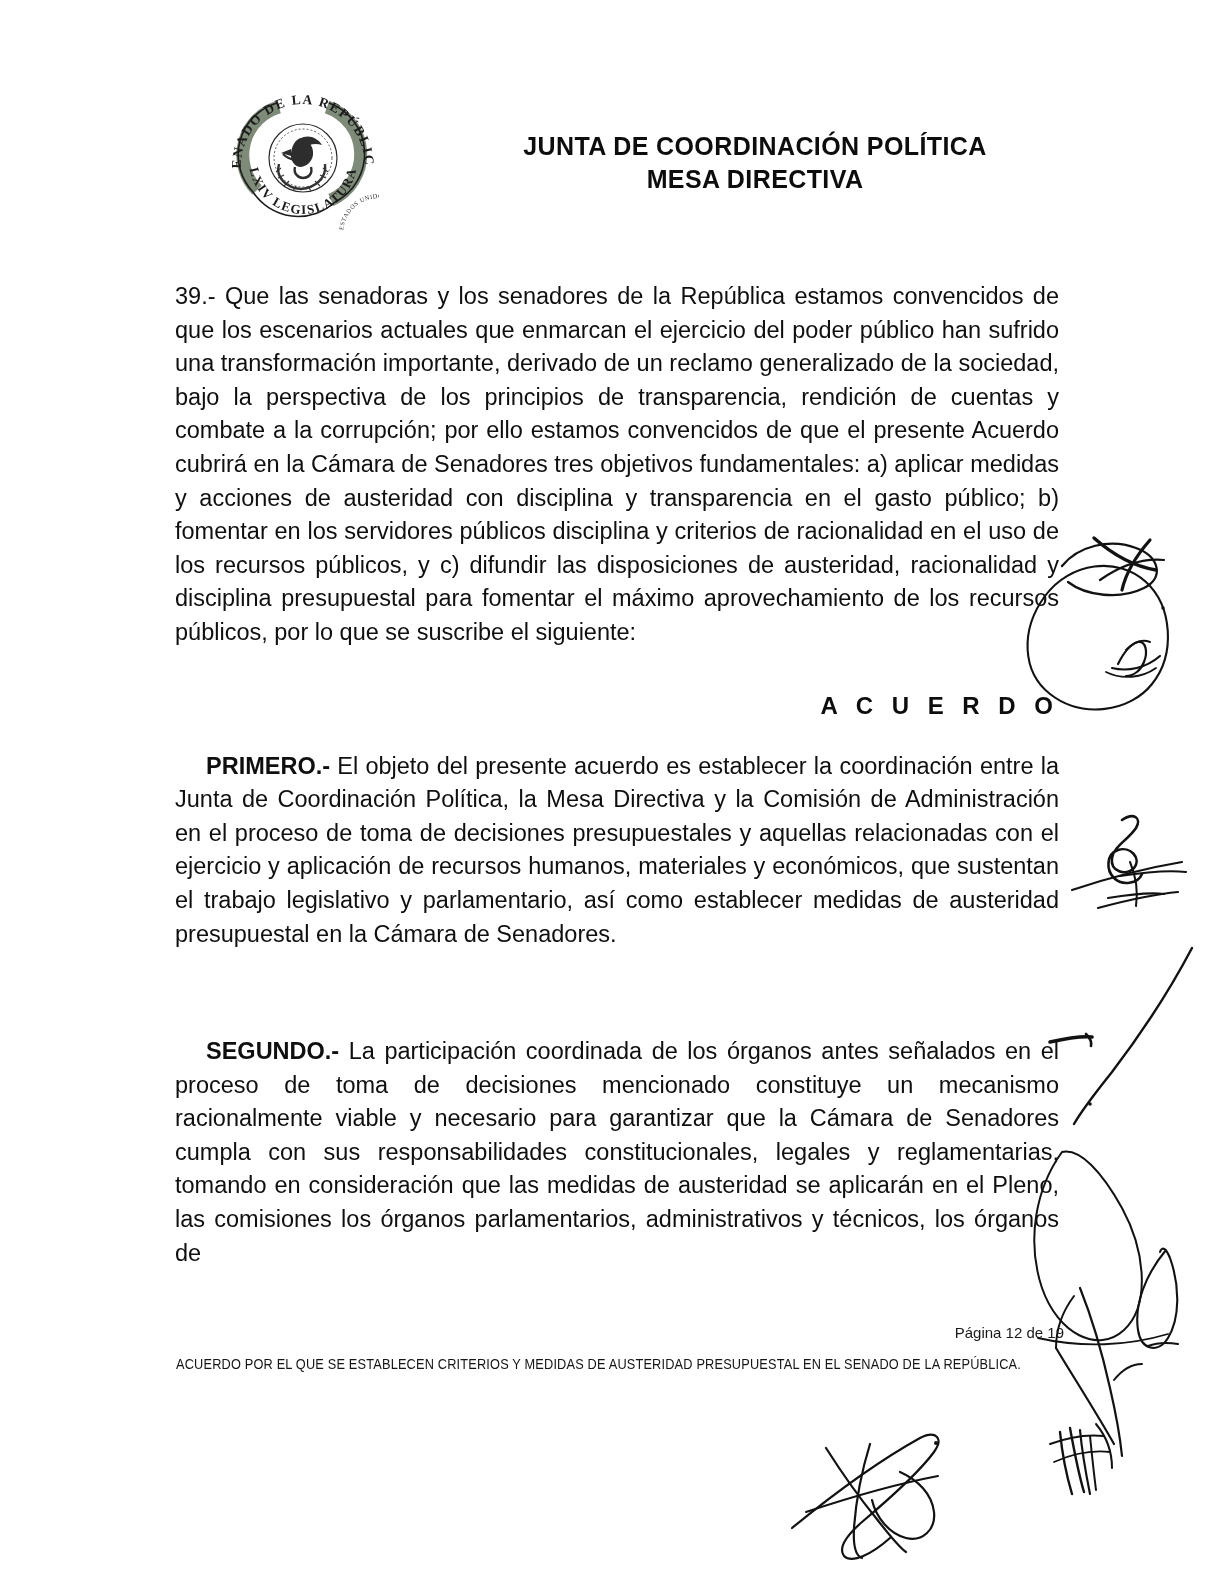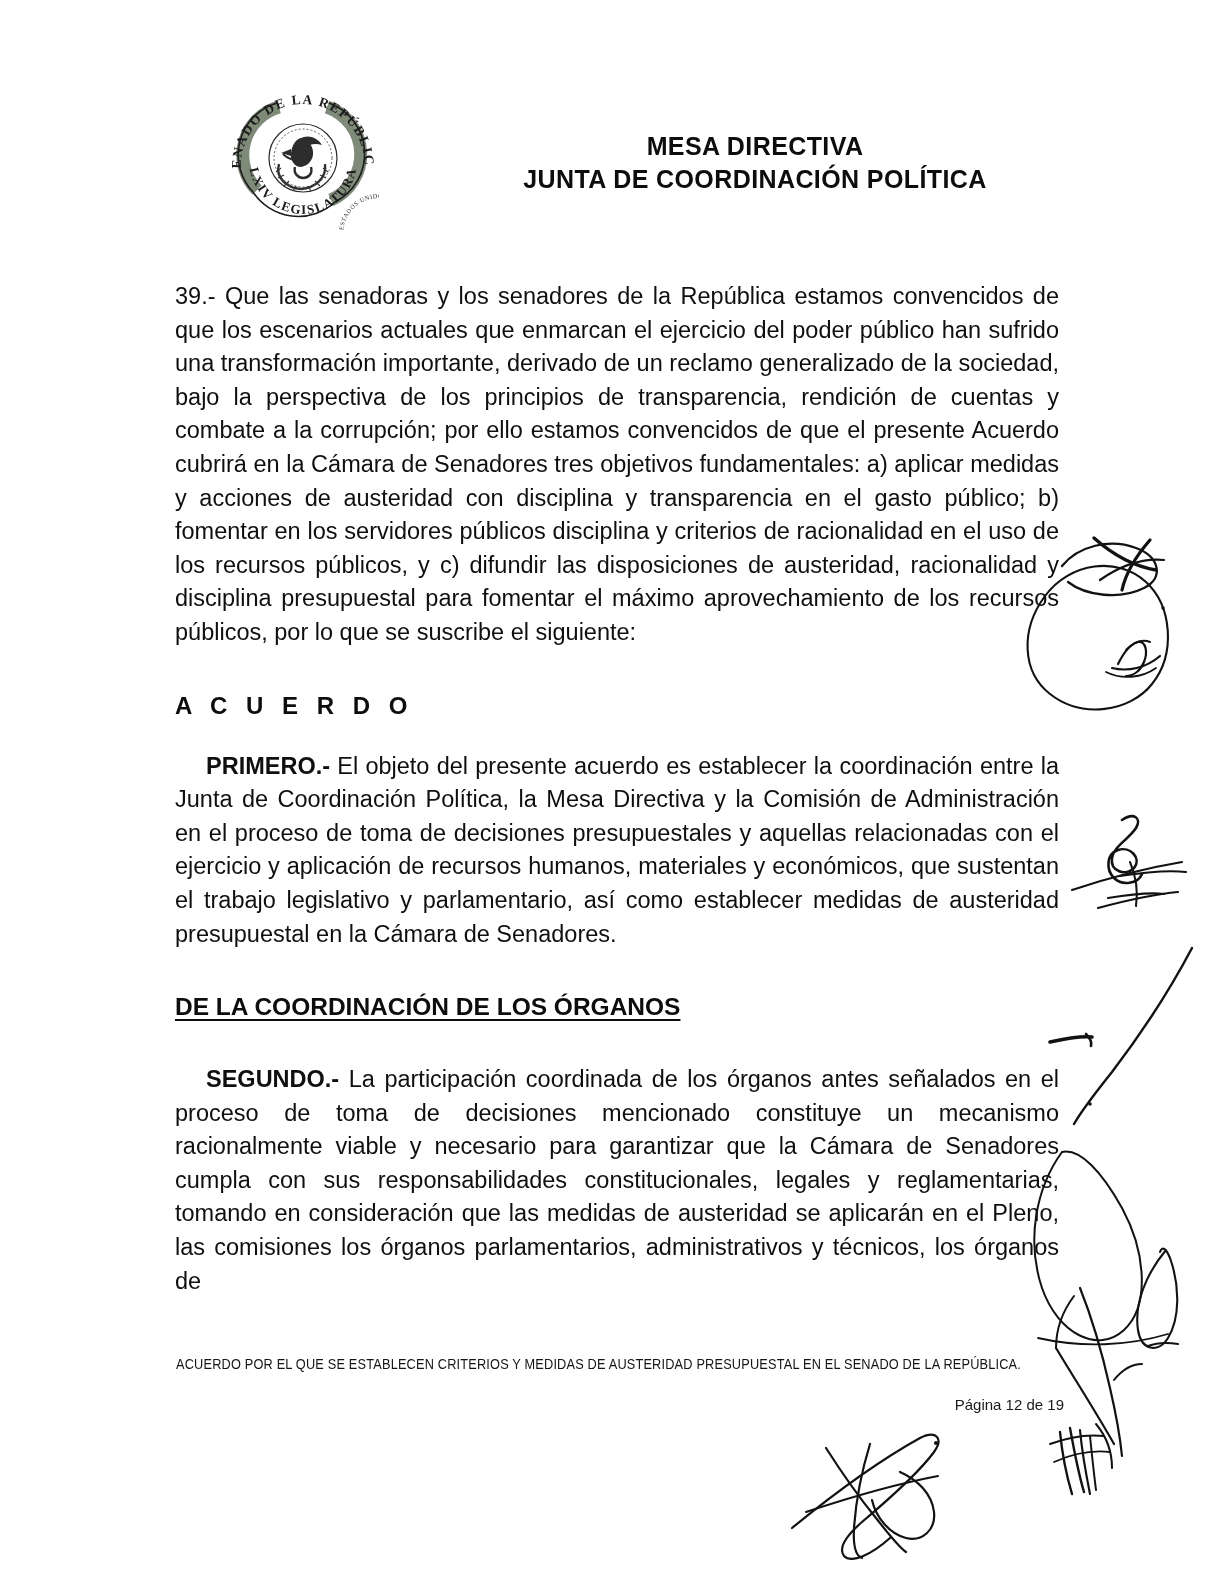--- a/index.html
+++ b/index.html
@@ -71,21 +71,21 @@
   }
   .para.indentnum { text-indent: 0; }
   .spacer-md { height: 30px; }
   .spacer-lg { height: 42px; }
 
   .centered-heading {
     font-family: "Liberation Sans", sans-serif;
     font-weight: bold;
     font-size: 24px;
     letter-spacing: 6px;
-    text-align: left;
+    text-align: right;
     color: #0d0d0d;
     margin: 0;
   }
   .section-heading {
     font-family: "Liberation Sans", sans-serif;
     font-weight: bold;
     font-size: 24.5px;
     color: #0d0d0d;
     text-decoration: underline;
     text-underline-offset: 4px;
@@ -112,21 +112,21 @@
     letter-spacing: 0.2px;
     color: #151515;
     transform: scaleX(0.88);
     transform-origin: left top;
     width: 1020px;
     margin: 0;
   }
   .page-number {
     position: absolute;
     left: 164px;
-    top: 1396px;
+    top: 1324px;
     width: 900px;
     text-align: right;
     font-family: "Liberation Sans", sans-serif;
     font-size: 15px;
     color: #1a1a1a;
   }
 
   
   #ink {
     position: absolute;
@@ -198,42 +198,39 @@
         <text font-family="'Liberation Serif', serif" font-size="13.5" font-weight="bold" fill="#1b1b1b" letter-spacing="1.6">
           <textPath href="#arcTop" startOffset="50%" text-anchor="middle">SENADO DE LA REPÚBLICA</textPath>
         </text>
         <text font-family="'Liberation Serif', serif" font-size="13" font-weight="bold" fill="#1b1b1b" letter-spacing="1.4">
           <textPath href="#arcBottom" startOffset="50%" text-anchor="middle">LXIV LEGISLATURA</textPath>
         </text>
       </svg>
     </div>
 
     <div id="header-titles">
+      <div class="hdr-line">JUNTA DE COORDINACIÓN POLÍTICA</div>
       <div class="hdr-line">MESA DIRECTIVA</div>
-      <div class="hdr-line">JUNTA DE COORDINACIÓN POLÍTICA</div>
     </div>
   </div>
 
   <div id="content">
 
     <p class="para indentnum">39.- Que las senadoras y los senadores de la República estamos convencidos de que los escenarios actuales que enmarcan el ejercicio del poder público han sufrido una transformación importante, derivado de un reclamo generalizado de la sociedad, bajo la perspectiva de los principios de transparencia, rendición de cuentas y combate a la corrupción; por ello estamos convencidos de que el presente Acuerdo cubrirá  en la Cámara de Senadores tres objetivos fundamentales: a) aplicar medidas y acciones de austeridad con disciplina y transparencia en el gasto público; b) fomentar en los servidores públicos disciplina y criterios de racionalidad en el uso de los recursos públicos, y c) difundir las disposiciones de austeridad, racionalidad y disciplina presupuestal para fomentar el máximo aprovechamiento de los recursos públicos, por lo que se suscribe el siguiente:</p>
 
     <div class="spacer-lg"></div>
 
     <p class="centered-heading">A C U E R D O</p>
 
     <div class="spacer-md"></div>
 
     <p class="para"><span class="lead">PRIMERO.-</span><span> El objeto del presente acuerdo es establecer la coordinación entre la Junta de Coordinación Política, la Mesa Directiva y la Comisión de Administración en el proceso de toma de decisiones presupuestales y aquellas relacionadas con el ejercicio y aplicación de recursos humanos, materiales y económicos, que sustentan el trabajo legislativo y parlamentario, así como establecer medidas de austeridad presupuestal en la Cámara de Senadores.</span></p>
 
     <div class="spacer-lg"></div>
 
-    <p style="margin:0">
-      <span class="section-heading">DE LA COORDINACIÓN DE LOS ÓRGANOS</span>
-    </p>
 
     <div class="spacer-lg"></div>
 
     <p class="para"><span class="lead">SEGUNDO.-</span><span> La participación coordinada de los órganos antes señalados en el proceso de toma de decisiones mencionado constituye un mecanismo racionalmente viable y necesario para garantizar que la Cámara de Senadores cumpla con sus responsabilidades constitucionales, legales y reglamentarias, tomando en consideración que las medidas de austeridad se aplicarán en el Pleno, las comisiones los órganos parlamentarios, administrativos y técnicos, los órganos de</span></p>
   </div>
 
   <div id="footer">
     <p class="footer-note">ACUERDO POR EL QUE SE ESTABLECEN CRITERIOS Y MEDIDAS DE AUSTERIDAD PRESUPUESTAL EN EL SENADO DE LA REPÚBLICA.</p>
   </div>
   <div class="page-number">Página 12 de 19</div>

